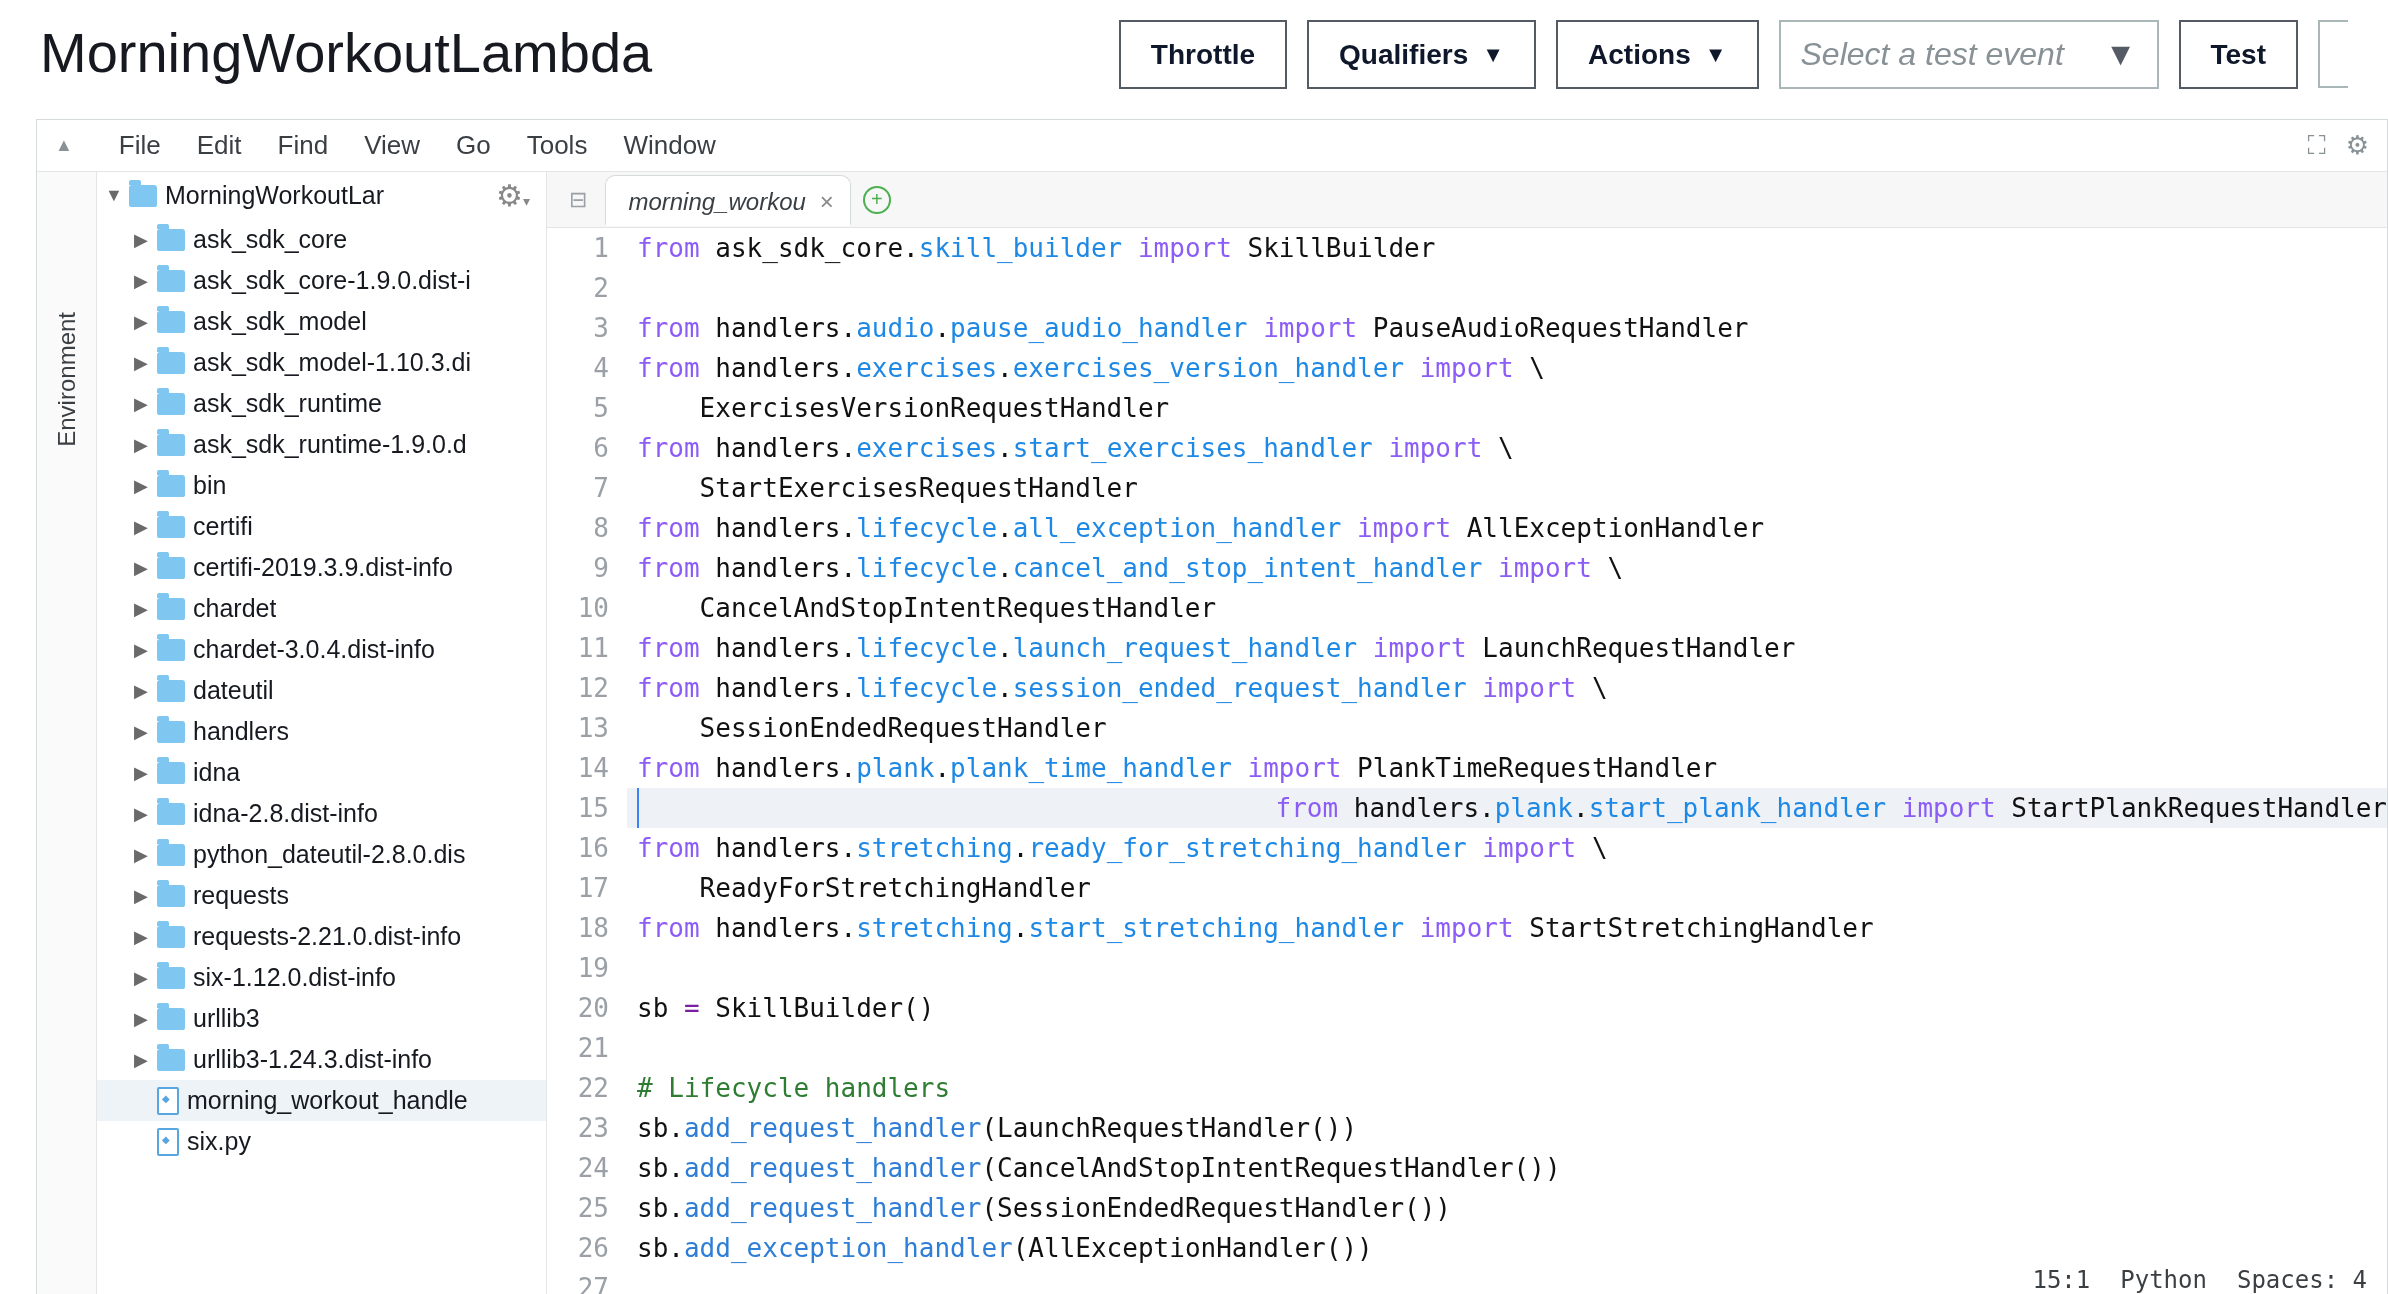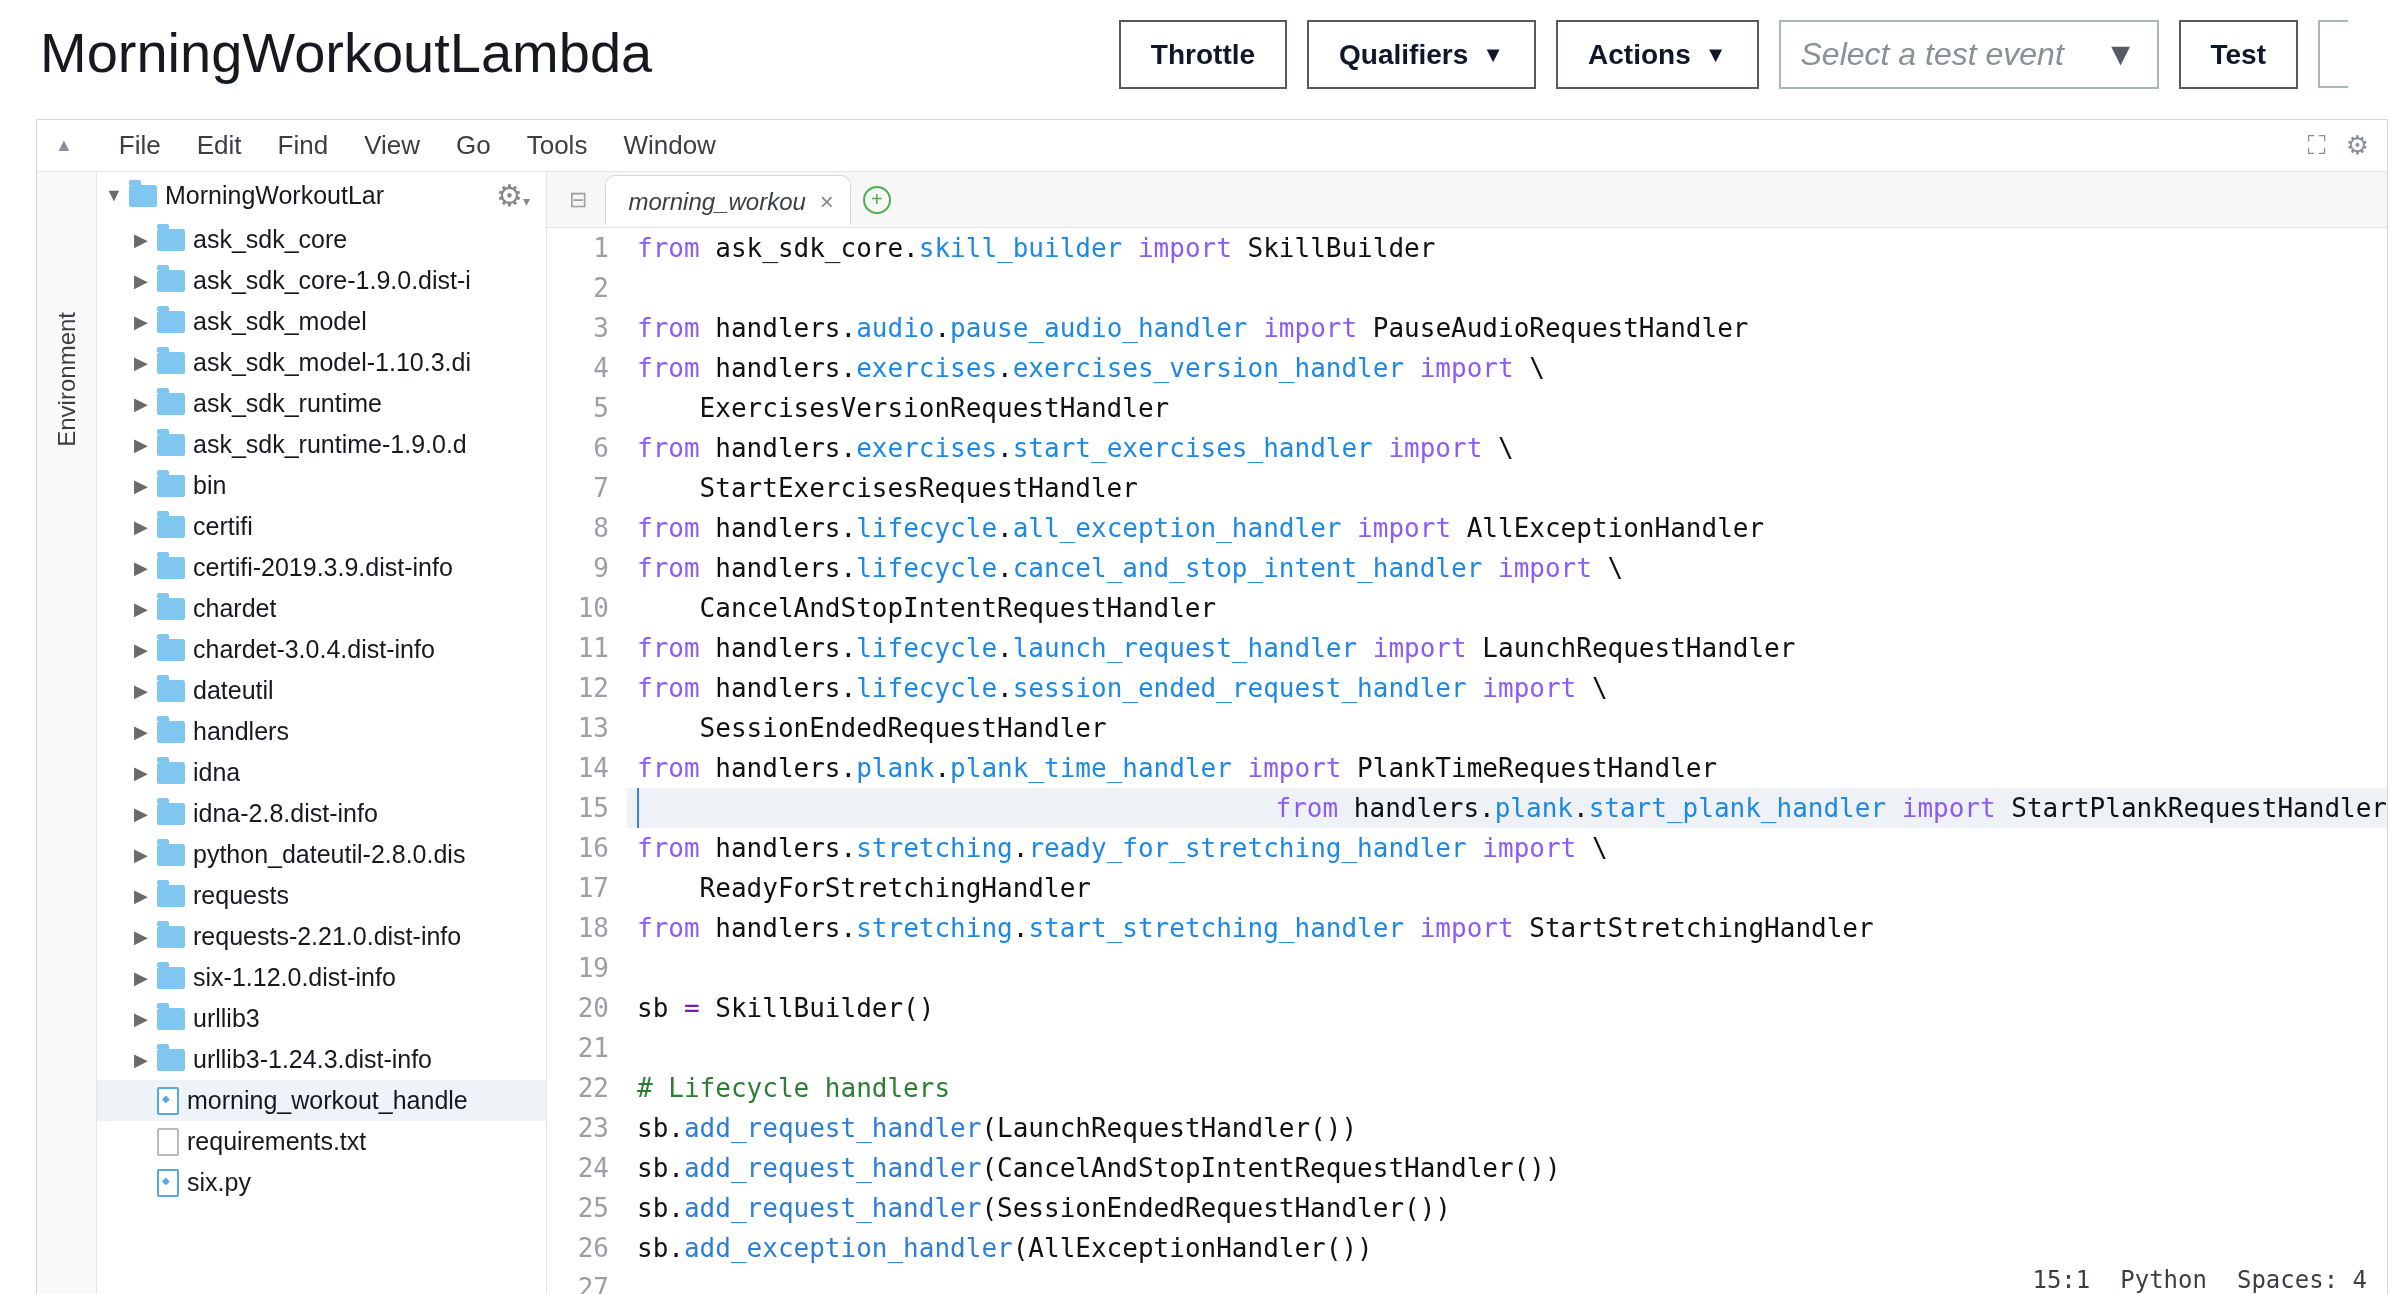--- a/index.html
+++ b/index.html
@@ -218,25 +218,20 @@
      <span class="tw">▶</span>
      <span class="folder-ico"></span>
      <span class="treelabel">urllib3-1.24.3.dist-info</span>
    </div>
         </div>
       <div id="tree-files">
           <div class="tree-row child active">
      <span class="tw"></span>
      <span class="file-ico py"></span>
      <span class="treelabel">morning_workout_handle</span>
-   </div>
-          <div class="tree-row child ">
-     <span class="tw"></span>
-     <span class="file-ico "></span>
-     <span class="treelabel">requirements.txt</span>
    </div>
           <div class="tree-row child ">
      <span class="tw"></span>
      <span class="file-ico py"></span>
      <span class="treelabel">six.py</span>
    </div>
         </div>
     </div>
 
     <div class="editor-area">

